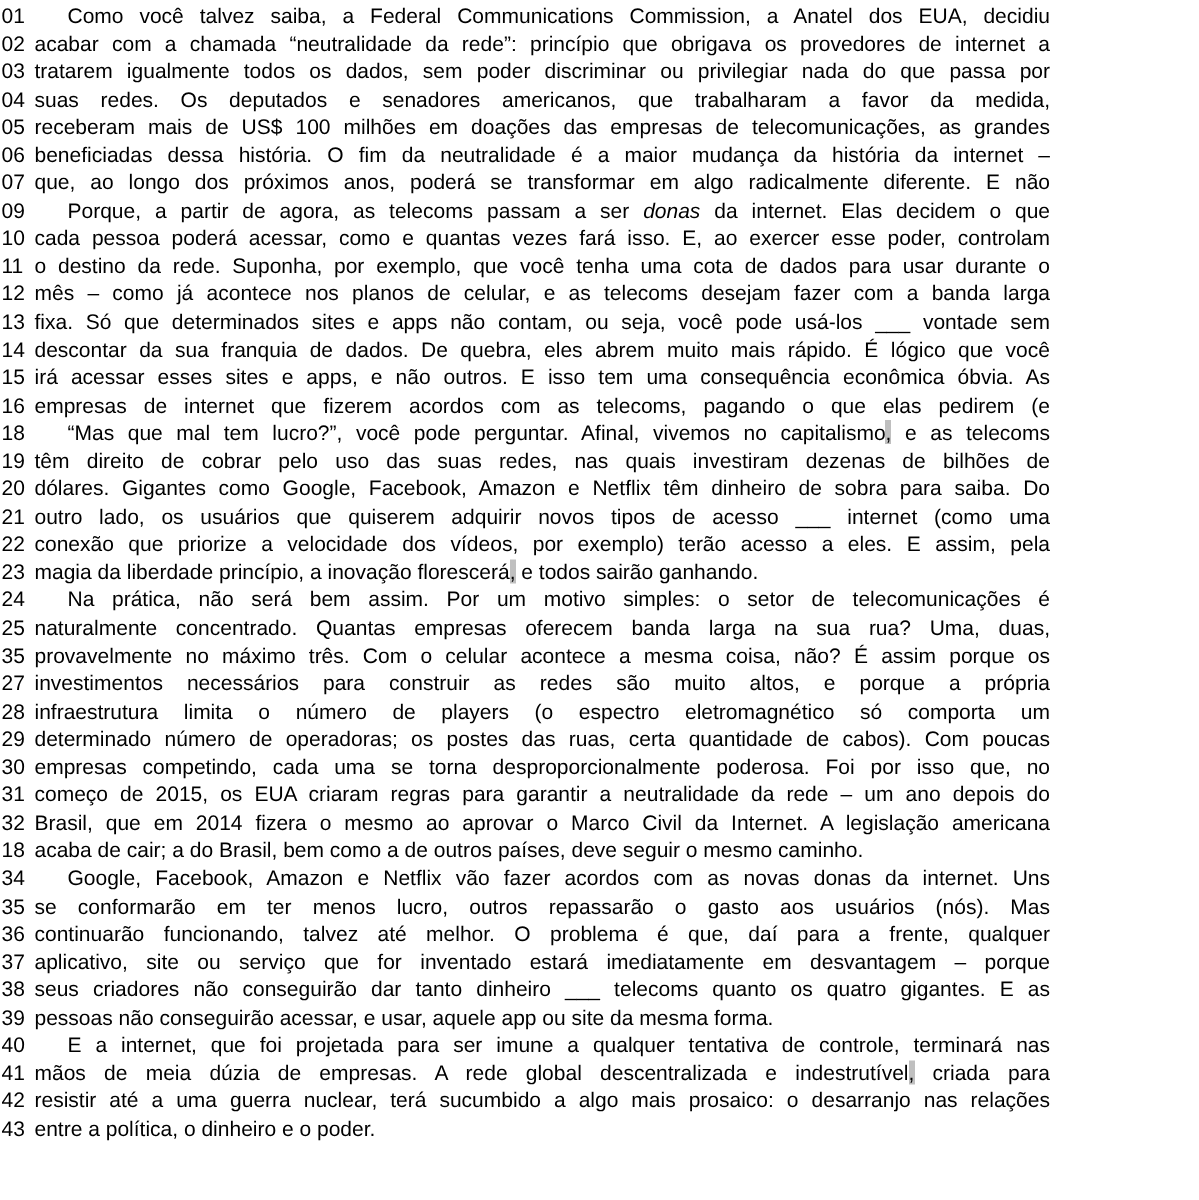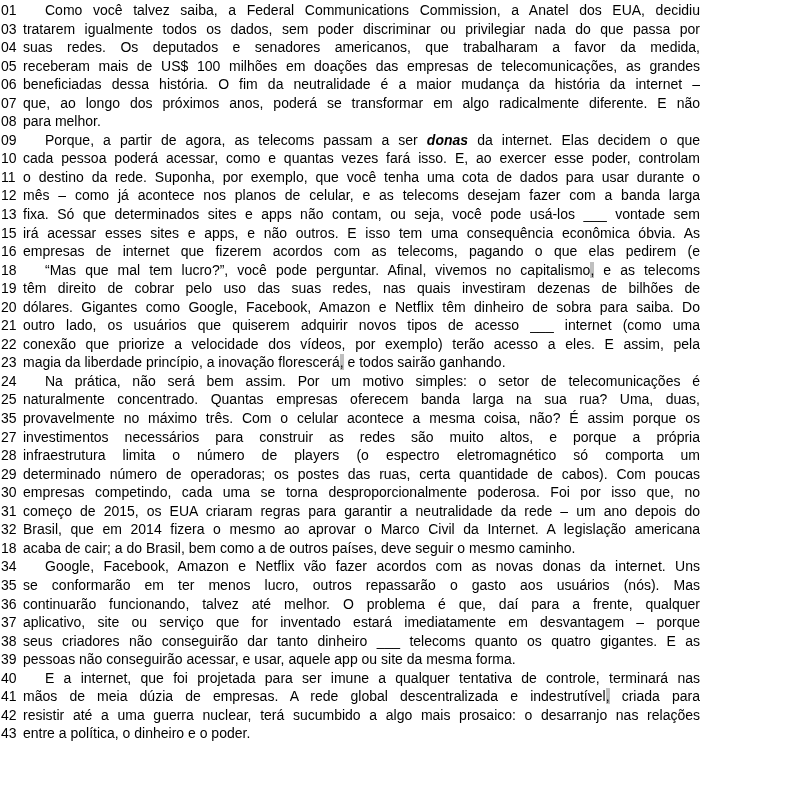--- a/index.html
+++ b/index.html
@@ -37,40 +37,41 @@
     text-align: left;
   }
   .line.justify .line-text {
     text-align: justify;
     text-align-last: justify;
     text-justify: inter-word;
   }
   .line.indent .line-text {
     text-indent: 22px;
   }
-  .italic { font-style: italic; font-weight: bold; }
+  .italic { font-style: italic; }
   .highlight { background: #bfbfbf; }
 </style>
 </head>
 <body>
 
 <div class="page">
   <div>
       <div class="line justify indent"><span class="line-num">01</span><span class="line-text"><span>Como você talvez saiba, a Federal Communications Commission, a Anatel dos EUA, decidiu</span></span></div>
+      <div class="line justify"><span class="line-num">02</span><span class="line-text"><span>acabar com a chamada “neutralidade da rede”: princípio que obrigava os provedores de internet a</span></span></div>
       <div class="line justify"><span class="line-num">03</span><span class="line-text"><span>tratarem igualmente todos os dados, sem poder discriminar ou privilegiar nada do que passa por</span></span></div>
       <div class="line justify"><span class="line-num">04</span><span class="line-text"><span>suas redes. Os deputados e senadores americanos, que trabalharam a favor da medida,</span></span></div>
       <div class="line justify"><span class="line-num">05</span><span class="line-text"><span>receberam mais de US$ 100 milhões em doações das empresas de telecomunicações, as grandes</span></span></div>
       <div class="line justify"><span class="line-num">06</span><span class="line-text"><span>beneficiadas dessa história. O fim da neutralidade é a maior mudança da história da internet –</span></span></div>
       <div class="line justify"><span class="line-num">07</span><span class="line-text"><span>que, ao longo dos próximos anos, poderá se transformar em algo radicalmente diferente. E não</span></span></div>
-      <div class="line"><span class="line-num">08</span><span class="line-text"><span>para melhor.</span></span></div>
       <div class="line justify indent"><span class="line-num">09</span><span class="line-text"><span>Porque, a partir de agora, as telecoms passam a ser </span><span class="italic">donas</span><span> da internet. Elas decidem o que</span></span></div>
       <div class="line justify"><span class="line-num">10</span><span class="line-text"><span>cada pessoa poderá acessar, como e quantas vezes fará isso. E, ao exercer esse poder, controlam</span></span></div>
       <div class="line justify"><span class="line-num">11</span><span class="line-text"><span>o destino da rede. Suponha, por exemplo, que você tenha uma cota de dados para usar durante o</span></span></div>
       <div class="line justify"><span class="line-num">12</span><span class="line-text"><span>mês – como já acontece nos planos de celular, e as telecoms desejam fazer com a banda larga</span></span></div>
       <div class="line justify"><span class="line-num">13</span><span class="line-text"><span>fixa. Só que determinados sites e apps não contam, ou seja, você pode usá-los ___ vontade sem</span></span></div>
+      <div class="line justify"><span class="line-num">14</span><span class="line-text"><span>descontar da sua franquia de dados. De quebra, eles abrem muito mais rápido. É lógico que você</span></span></div>
       <div class="line justify"><span class="line-num">15</span><span class="line-text"><span>irá acessar esses sites e apps, e não outros. E isso tem uma consequência econômica óbvia. As</span></span></div>
       <div class="line justify"><span class="line-num">16</span><span class="line-text"><span>empresas de internet que fizerem acordos com as telecoms, pagando o que elas pedirem (e</span></span></div>
       <div class="line justify indent"><span class="line-num">18</span><span class="line-text"><span>“Mas que mal tem lucro?”, você pode perguntar. Afinal, vivemos no capitalismo</span><span class="highlight">,</span><span> e as telecoms</span></span></div>
       <div class="line justify"><span class="line-num">19</span><span class="line-text"><span>têm direito de cobrar pelo uso das suas redes, nas quais investiram dezenas de bilhões de</span></span></div>
       <div class="line justify"><span class="line-num">20</span><span class="line-text"><span>dólares. Gigantes como Google, Facebook, Amazon e Netflix têm dinheiro de sobra para saiba. Do</span></span></div>
       <div class="line justify"><span class="line-num">21</span><span class="line-text"><span>outro lado, os usuários que quiserem adquirir novos tipos de acesso ___ internet (como uma</span></span></div>
       <div class="line justify"><span class="line-num">22</span><span class="line-text"><span>conexão que priorize a velocidade dos vídeos, por exemplo) terão acesso a eles. E assim, pela</span></span></div>
       <div class="line"><span class="line-num">23</span><span class="line-text"><span>magia da liberdade princípio, a inovação florescerá</span><span class="highlight">,</span><span> e todos sairão ganhando.</span></span></div>
       <div class="line justify indent"><span class="line-num">24</span><span class="line-text"><span>Na prática, não será bem assim. Por um motivo simples: o setor de telecomunicações é</span></span></div>
       <div class="line justify"><span class="line-num">25</span><span class="line-text"><span>naturalmente concentrado. Quantas empresas oferecem banda larga na sua rua? Uma, duas,</span></span></div>

